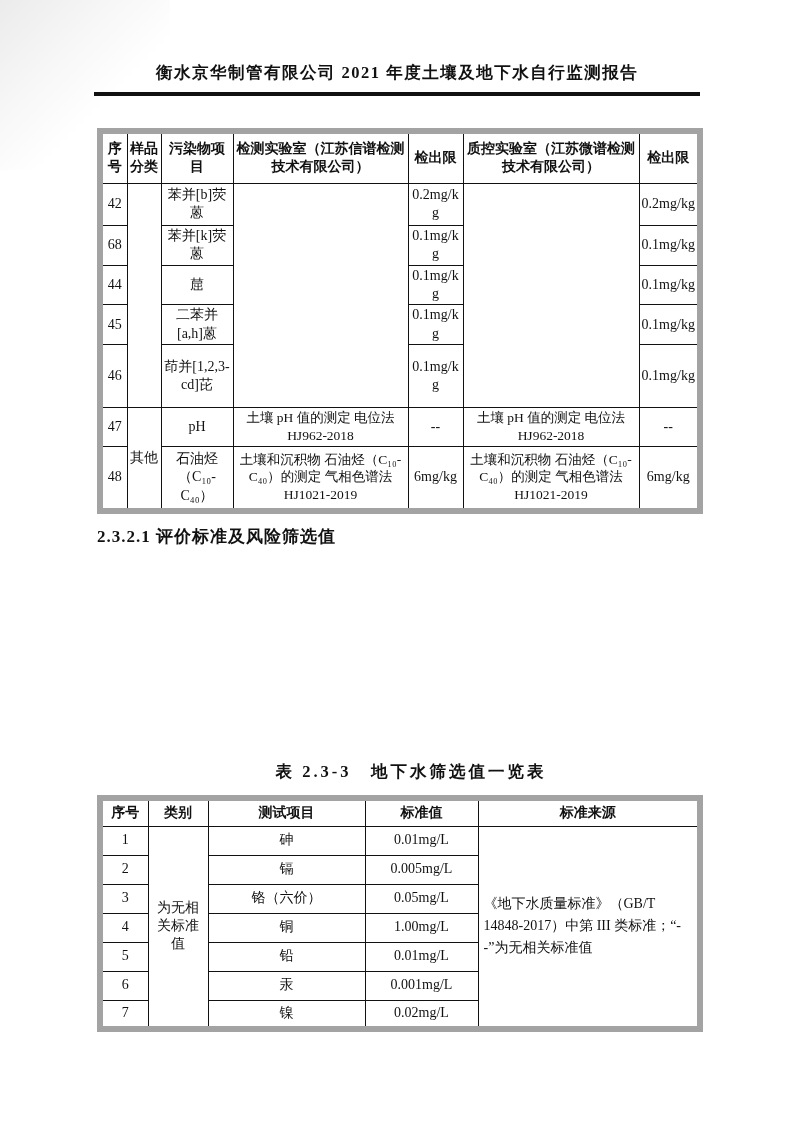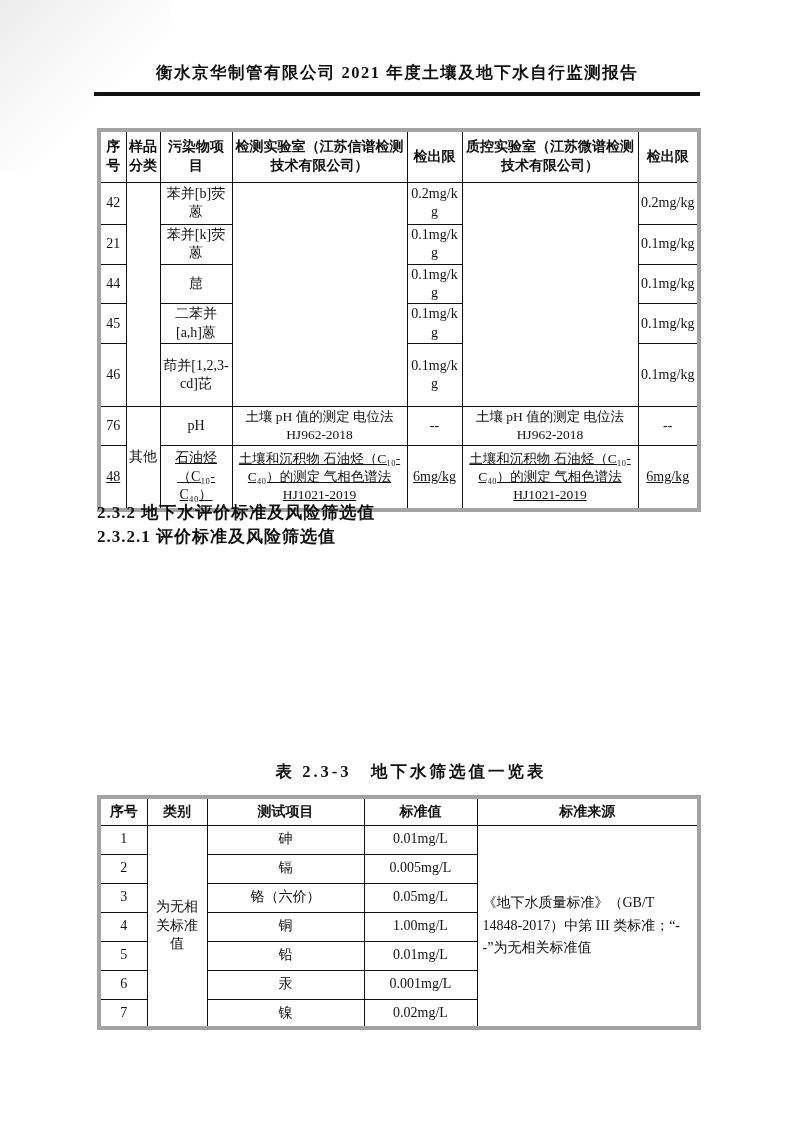--- a/index.html
+++ b/index.html
@@ -16,21 +16,21 @@
   .doc-header {
     position:absolute; top:62px; left:94px; width:606px;
     text-align:center; font-weight:bold; font-size:16.5px; letter-spacing:1.5px;
     white-space:nowrap;
   }
   .head-rule {
     position:absolute; top:92px; left:94px; width:606px; height:4px;
     border-top:3px solid #111; border-bottom:1.5px solid #111;
   }
   table { border-collapse:collapse; table-layout:fixed; width:600px; background:#fff; }
-  table.bordered { border:4px solid #a3a3a3; }
+  table.bordered { border:6px solid #a3a3a3; }
   th, td {
     border:1px solid #111; text-align:center; vertical-align:middle;
     font-size:14px; line-height:1.32; padding:1px 2px; overflow:hidden;
     word-break:break-word;
   }
   th { font-weight:bold; }
   .t1 { position:absolute; top:128px; left:97px; }
   .t1 .method-cell { font-size:13.5px; }
   .t2 { position:absolute; top:795px; left:97px; }
   .t2 td, .t2 th { height:29px; }
@@ -54,21 +54,21 @@
     text-align:center; font-size:12px;
   }
   
   .r-hdr  th { height:52px; }
   .r-42 td { height:42px; }
   .r-43 td { height:40px; }
   .r-44 td { height:20px; }
   .r-45 td { height:40px; }
   .r-46 td { height:63px; }
   .r-47 td { height:38px; }
-  .r-48 td { height:64px;text-decoration:underline; }
+  .r-48 td { height:64px; }
 </style>
 </head>
 <body>
 
 <div class="page">
   <div class="corner-shade"></div>
 
   <div class="doc-header">衡水京华制管有限公司 2021 年度土壤及地下水自行监测报告</div>
   <div class="head-rule"></div>
 
@@ -95,21 +95,21 @@
     <tr class="r-42">
       <td>42</td>
       <td rowspan="5"></td>
       <td>苯并[b]荧蒽</td>
       <td rowspan="5" class="method-cell"></td>
       <td>0.2mg/kg</td>
       <td rowspan="5" class="method-cell"></td>
       <td>0.2mg/kg</td>
     </tr>
     <tr class="r-43">
-      <td>21</td>
+      <td>68</td>
       <td>苯并[k]荧蒽</td>
       <td>0.1mg/kg</td>
       <td>0.1mg/kg</td>
     </tr>
     <tr class="r-44">
       <td>44</td>
       <td>䓛</td>
       <td>0.1mg/kg</td>
       <td>0.1mg/kg</td>
     </tr>
@@ -119,40 +119,39 @@
       <td>0.1mg/kg</td>
       <td>0.1mg/kg</td>
     </tr>
     <tr class="r-46">
       <td>46</td>
       <td>茚并[1,2,3-cd]芘</td>
       <td>0.1mg/kg</td>
       <td>0.1mg/kg</td>
     </tr>
     <tr class="r-47">
-      <td>76</td>
+      <td>47</td>
       <td rowspan="2">其他</td>
       <td>pH</td>
       <td class="method-cell">土壤 pH 值的测定 电位法 HJ962-2018</td>
       <td>--</td>
       <td class="method-cell">土壤 pH 值的测定 电位法 HJ962-2018</td>
       <td>--</td>
     </tr>
     <tr class="r-48">
       <td>48</td>
       <td>石油烃（C₁₀-C₄₀）</td>
       <td class="method-cell">土壤和沉积物 石油烃（C₁₀-C₄₀）的测定 气相色谱法 HJ1021-2019</td>
       <td>6mg/kg</td>
       <td class="method-cell">土壤和沉积物 石油烃（C₁₀-C₄₀）的测定 气相色谱法 HJ1021-2019</td>
       <td>6mg/kg</td>
     </tr>
   </tbody>
     </table>
 
-  <div class="heading h-232">2.3.2 地下水评价标准及风险筛选值</div>
   <div class="heading h-2321">2.3.2.1 评价标准及风险筛选值</div>
 
 
   <div class="tbl-caption">表 2.3-3　地下水筛选值一览表</div>
 
   <table class="t2 bordered">
     <colgroup>
       <col style="width:48px">
         <col style="width:60px">
         <col style="width:157px">

